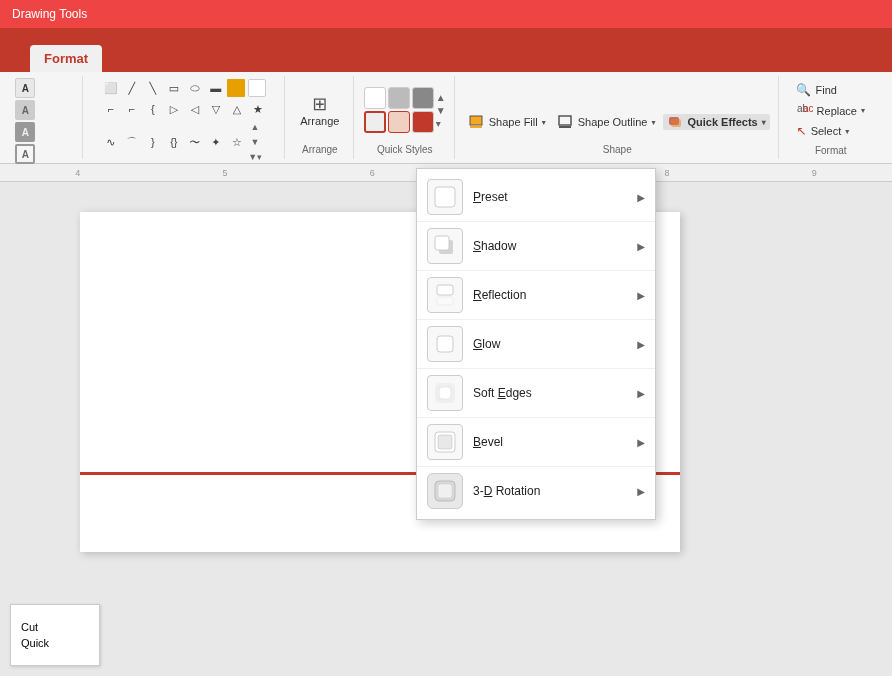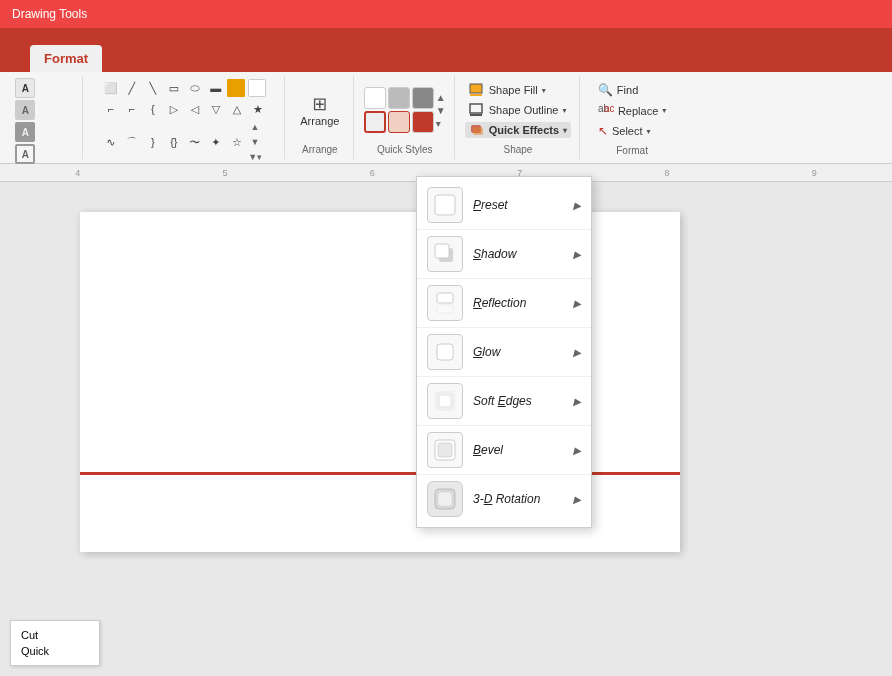--- a/index.html
+++ b/index.html
@@ -119,24 +119,24 @@
     }
     .qs-sample {
       width: 22px; height: 22px; border-radius: 3px; cursor: pointer; border: 1px solid #ccc;
     }
     .qs-dropdown { display: flex; flex-direction: column; gap: 2px; }
     .qs-arrow { cursor: pointer; font-size: 10px; color: #666; }
 
     
     .shape-controls {
       display: flex;
-      flex-direction: column;
       gap: 4px;
       justify-content: center;
       padding: 4px 0;
+      margin-top: 32px;
     }
     .shape-ctrl-btn {
       display: flex; align-items: center; gap: 4px;
       cursor: pointer; padding: 1px 4px; border-radius: 2px;
       font-size: 11px; color: #333;
     }
     .shape-ctrl-btn .btn-icon {
       width: 16px; height: 14px; display: flex; align-items: center; justify-content: center;
     }
     .shape-ctrl-active {
@@ -209,39 +209,38 @@
       height: 3px;
       background: #c0392b;
     }
     
     .small-popup {
       position: absolute;
       bottom: 10px;
       left: 10px;
       background: white;
       border: 1px solid #ccc;
-      padding: 6px 10px;
+      padding: 14px 10px;
       font-size: 11px;
       width: 90px;
       box-shadow: 1px 1px 3px rgba(0,0,0,0.15);
     }
     .small-popup div { padding: 2px 0; cursor: pointer; }
 
     
     .dropdown-menu {
       position: absolute;
-      top: 176px;
+      top: 168px;
       left: 416px;
       background: white;
       border: 1px solid #ccc;
       box-shadow: 3px 3px 10px rgba(0,0,0,0.2);
-      width: 176px;
+      width: 240px;
       z-index: 1000;
       padding: 4px 0;
-      font-style: italic;
     }
     .menu-item {
       display: flex;
       align-items: center;
       padding: 6px 10px;
       cursor: pointer;
       gap: 10px;
       border-bottom: 1px solid #f0f0f0;
     }
     .menu-item:last-child { border-bottom: none; justify-content: space-between; }

